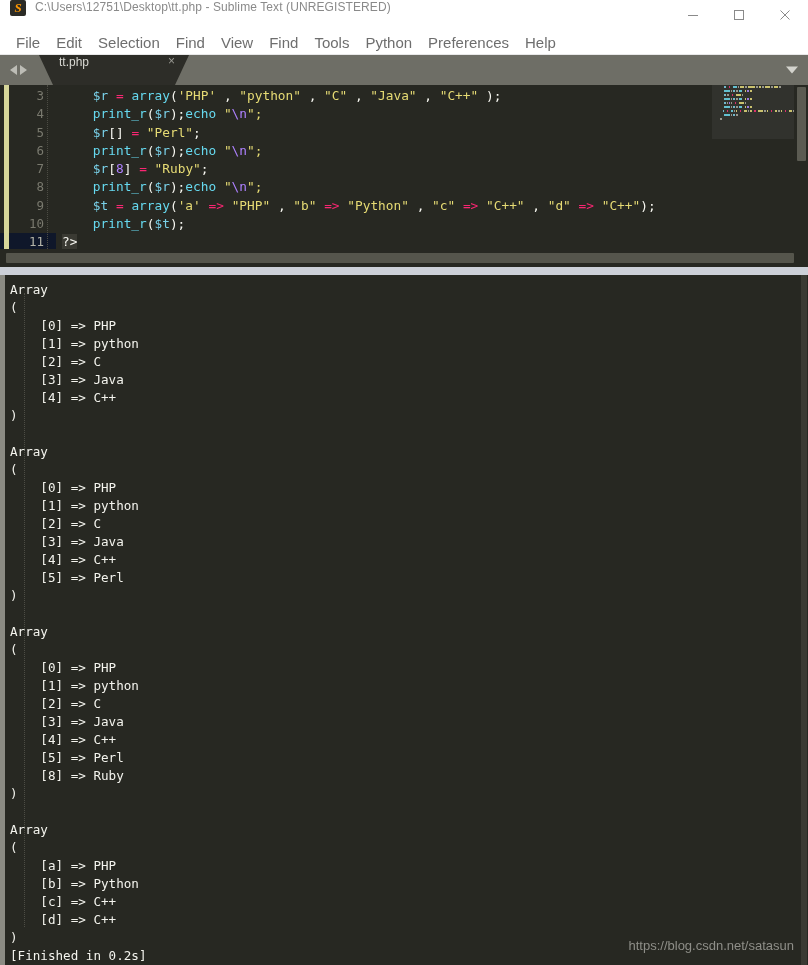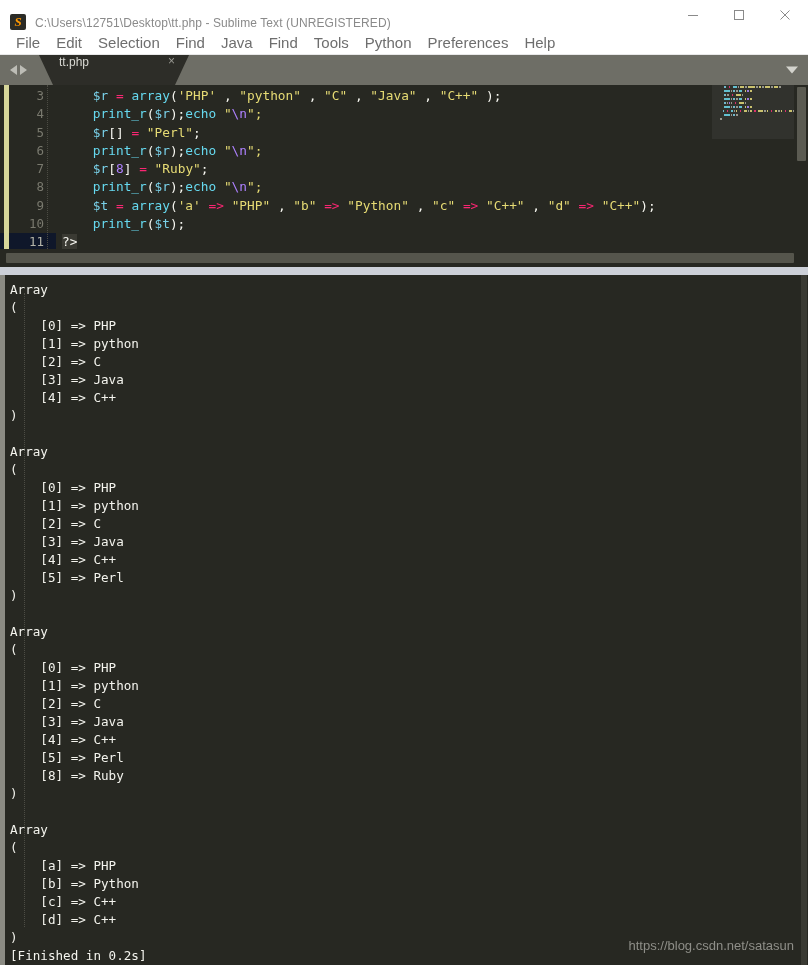--- a/index.html
+++ b/index.html
@@ -23,21 +23,21 @@
     background: #ffffff;
     display: flex;
     flex-direction: column;
   }
 
   
   .titlebar {
     height: 30px;
     background: #ffffff;
     display: flex;
-    align-items: flex-end;
+    align-items: flex-start;
     position: relative;
     border-bottom: 0;
     flex: 0 0 30px;
   }
   .app-icon {
     width: 16px;
     height: 16px;
     margin-left: 10px;
     margin-right: 9px;
     background: #2b2b26;
@@ -351,21 +351,21 @@
         </svg>
       </div>
     </div>
   </div>
 
   <div class="menubar" id="menubar">
       <div class="menu-item">File</div>
       <div class="menu-item">Edit</div>
       <div class="menu-item">Selection</div>
       <div class="menu-item">Find</div>
-      <div class="menu-item">Java</div>
+      <div class="menu-item">View</div>
       <div class="menu-item">Find</div>
       <div class="menu-item">Tools</div>
       <div class="menu-item">Python</div>
       <div class="menu-item">Preferences</div>
       <div class="menu-item">Help</div>
     </div>
 
   <div class="tabbar">
     <div class="tab-arrows">
       <span class="arrow left"></span>

